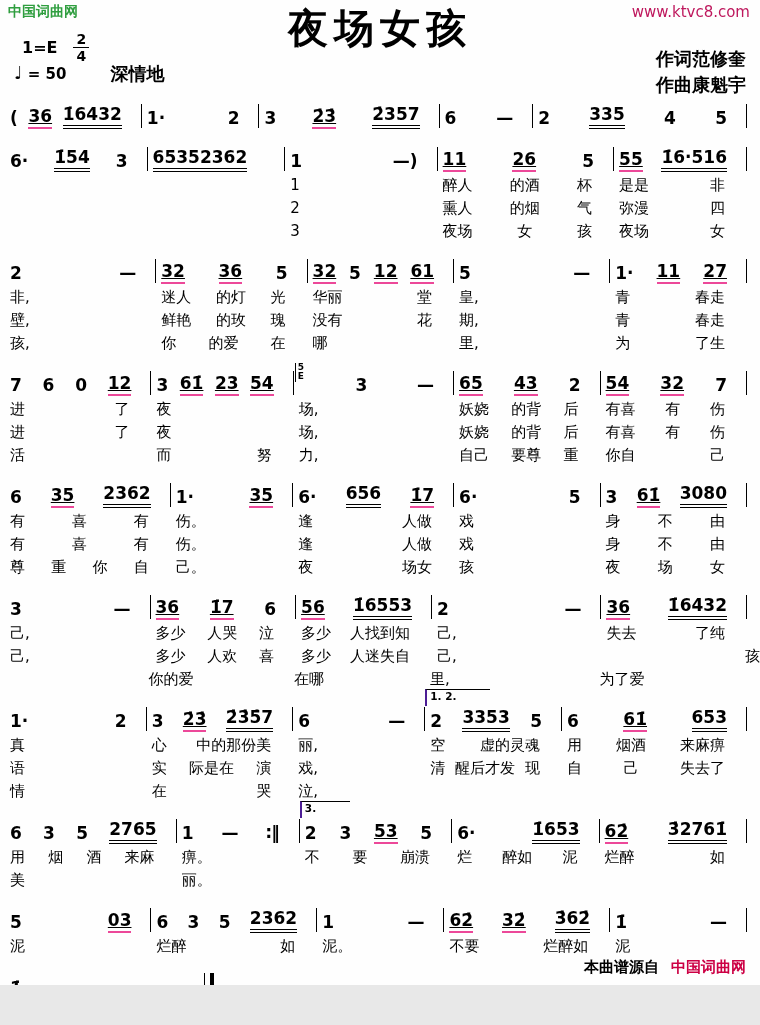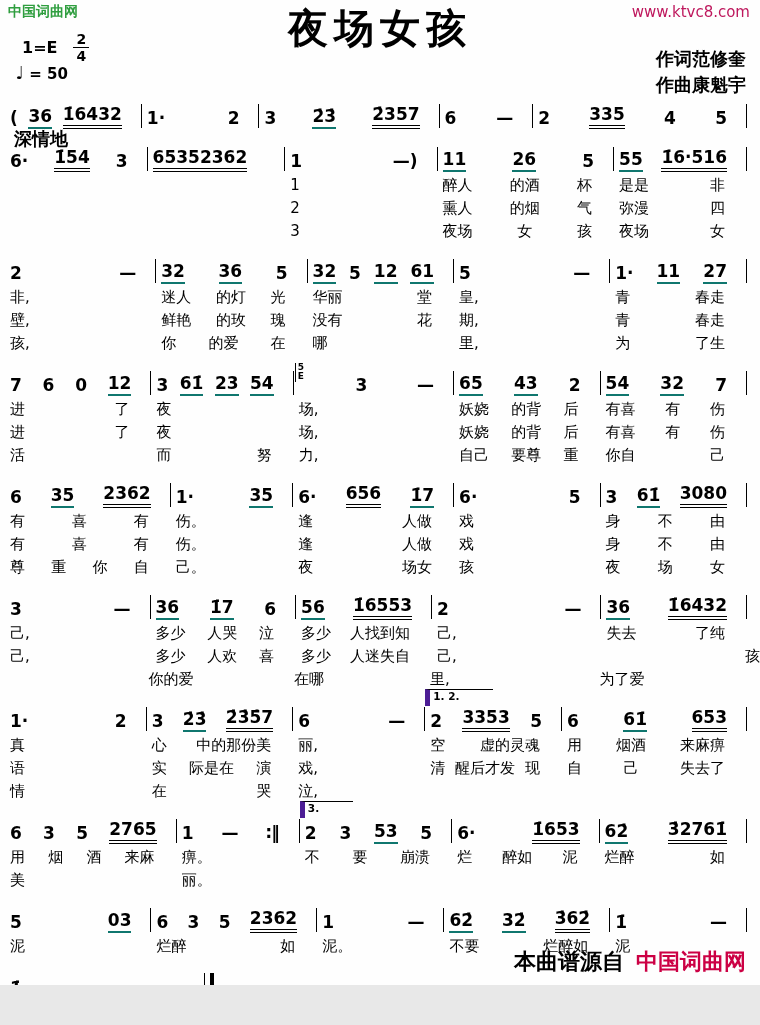--- a/index.html
+++ b/index.html
@@ -8,42 +8,42 @@
   
   .header{position:relative;height:92px;}
   .site{position:absolute;left:8px;top:3px;font-size:14px;font-weight:bold;color:#2f9e3f;}
   .url{position:absolute;right:10px;top:3px;font-size:15px;color:#be185d;}
   .title{text-align:center;font-size:40px;font-weight:bold;letter-spacing:6px;line-height:1.2;padding-top:4px;}
   .credits{position:absolute;right:14px;top:30px;font-size:18px;font-weight:bold;line-height:1.45;margin-top:16px;}
   .keysig{position:absolute;left:22px;top:32px;font-size:16px;font-weight:bold;display:flex;align-items:center;gap:16px;}
   .frac{display:inline-flex;flex-direction:column;align-items:center;line-height:1;font-size:14px;font-weight:bold;}
   .frac .top{border-bottom:1.5px solid #000;padding:0 3px 1px;}
   .frac .bot{padding-top:1px;}
-  .temporow{position:absolute;left:14px;top:62px;display:flex;align-items:flex-end;gap:44px;flex-direction:column;}
+  .temporow{position:absolute;left:14px;top:62px;display:flex;align-items:flex-start;gap:44px;}
   .tempo{font-size:15px;font-weight:bold;}
   .tempo .noteglyph{font-size:18px;}
   .expression{font-size:18px;font-weight:bold;}
   
   .score{padding:8px 10px 0 8px;}
   .system{display:grid;align-items:start;margin-bottom:12px;}
   .m{display:flex;justify-content:space-between;align-items:flex-end;height:27px;
      padding:2px 16px 2px 2px;font-weight:bold;font-size:17px;position:relative;}
   .t{white-space:nowrap;line-height:1;padding-bottom:2px;}
-  .b1{border-bottom:2px solid #0f766e;}
+  .b1{border-bottom:2px solid #ec4899;text-decoration:underline;}
   .b2{border-bottom:4px double #000;text-align:center;}
   .bar{width:1px;background:#000;height:24px;justify-self:center;margin-top:4px;}
   .bar-final{width:5px;height:26px;border-left:1.5px solid #000;border-right:4px solid #000;margin-top:3px;}
   .lyr{display:flex;justify-content:space-between;height:23px;line-height:23px;
        padding:0 18px 0 2px;font-size:15px;white-space:nowrap;}
   .volta{position:absolute;left:-3px;top:-14px;font-size:10.5px;line-height:1;
-         border-top:1px solid #000;border-left:5px solid #4c1d95;padding:1px 34px 4px 3px;text-align:center;}
+         border-top:1px solid #000;border-left:2px solid #4c1d95;padding:1px 34px 4px 3px;text-align:center;}
   .pre{display:inline-flex;flex-direction:column;align-items:center;font-size:9px;line-height:1.05;
        font-weight:bold;align-self:flex-start;margin:-6px 2px 0 -4px;border-left:1px solid #000;padding-left:2px;}
   
-  .footer{position:absolute;right:14px;bottom:8px;font-size:22px;font-weight:bold;margin-left:14px;}
+  .footer{position:absolute;right:14px;bottom:8px;font-size:15px;font-weight:bold;margin-left:14px;}
   .footer .src-site{color:#cc0044;margin-left:12px;}
 </style>
 </head>
 <body>
 
 <div class="page">
   <div class="header">
     <div class="site">中国词曲网</div>
     <div class="url">www.ktvc8.com</div>
     <div class="title">夜场女孩</div>

